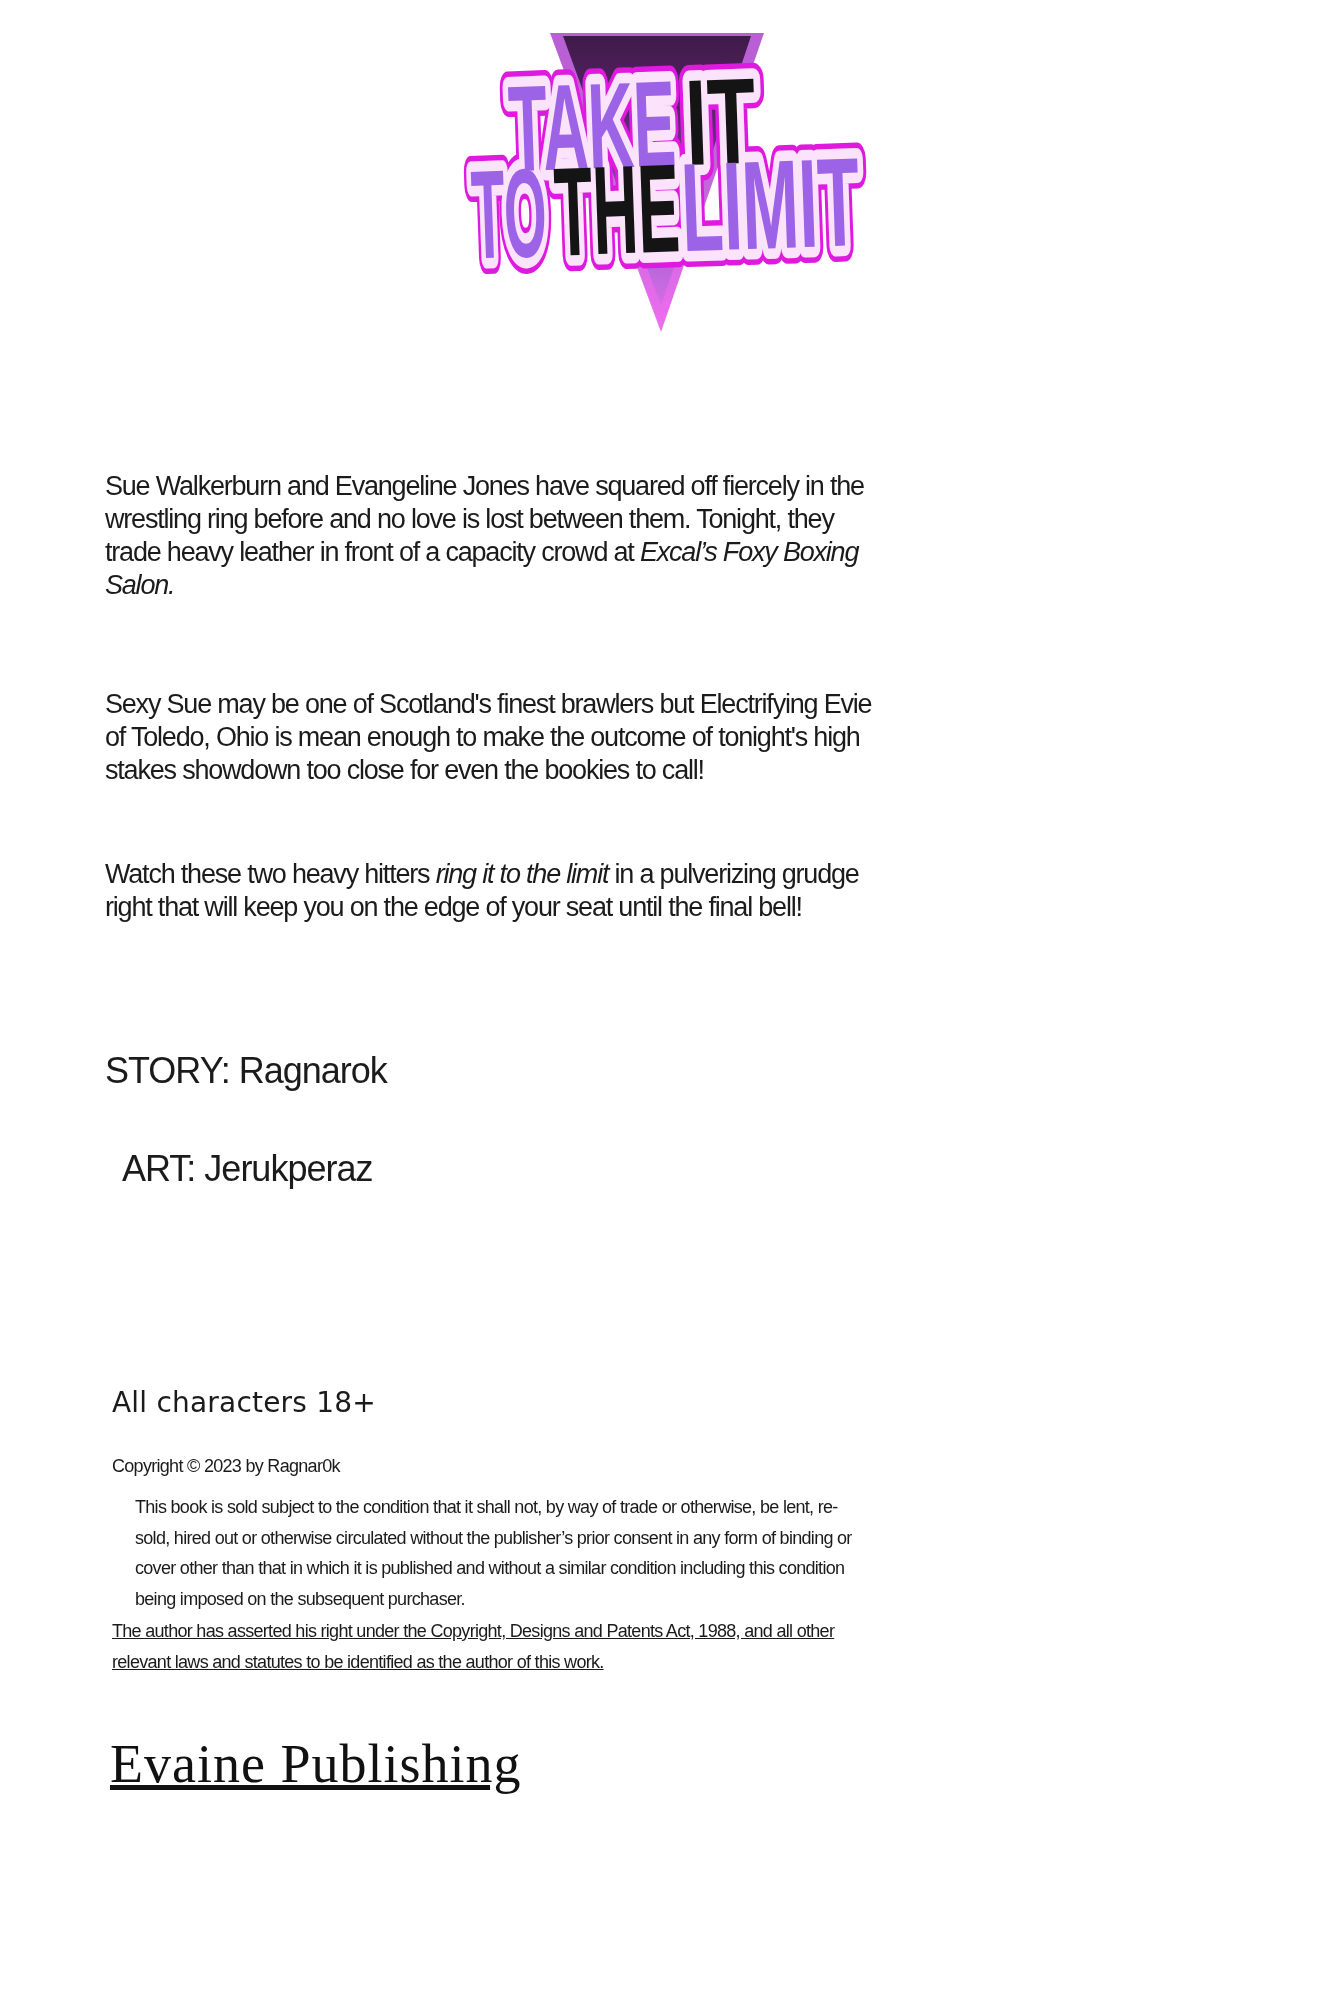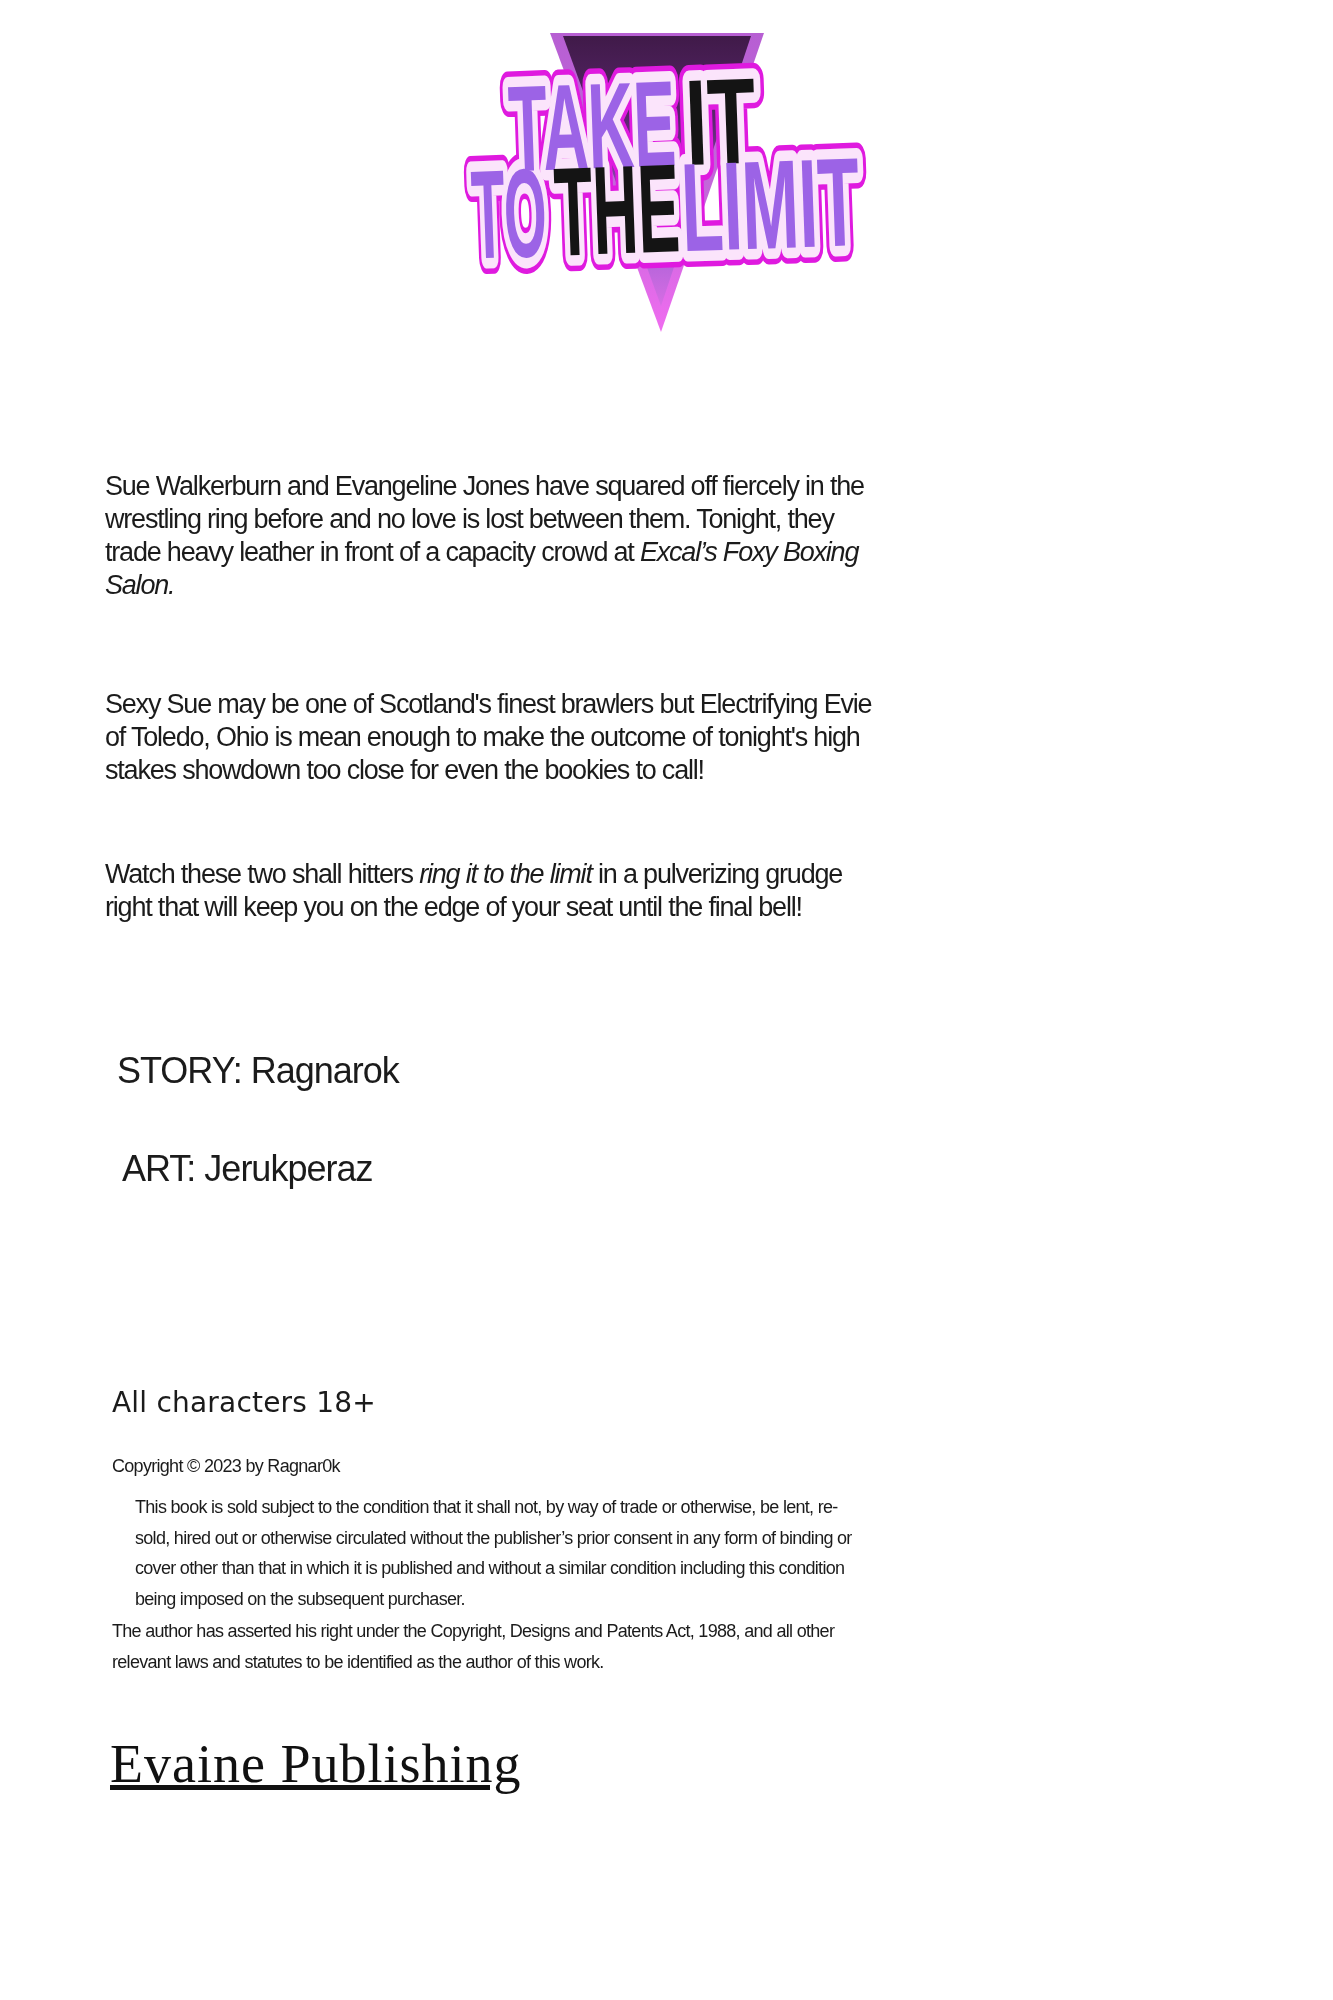--- a/index.html
+++ b/index.html
@@ -15,31 +15,31 @@
 
   
   .para{position:absolute;white-space:pre-line;font-size:27px;line-height:33px;
         letter-spacing:-1.2px;color:#1b1b1b;}
   .em{font-style:italic;}
   .p1{left:105px;top:470px;}
   .p2{left:105px;top:688px;}
   .p3{left:105px;top:858px;}
 
   .credit{position:absolute;font-size:36px;letter-spacing:-1px;color:#1b1b1b;}
-  .story{left:117px;top:1050px;}
+  .story{left:105px;top:1050px;}
   .art{left:122px;top:1148px;}
 
   .age{position:absolute;left:112px;top:1386px;font-family:"DejaVu Sans",sans-serif;
        font-size:28px;letter-spacing:.2px;color:#1b1b1b;}
 
   .small{font-size:18px;letter-spacing:-.7px;color:#1b1b1b;}
   .copyright{position:absolute;left:112px;top:1456px;}
   .legal{position:absolute;white-space:pre-line;line-height:30.5px;}
   .legal1{left:112px;top:1492px;margin-left:23px;}
-  .legal2{left:112px;top:1616px;}
+  .legal2{left:112px;top:1616px;text-decoration:underline;}
 
   .publisher{position:absolute;left:110px;top:1733px;font-family:"Liberation Serif",serif;
              font-size:54px;letter-spacing:1px;color:#111;text-decoration:underline;}
 </style>
 </head>
 <body>
 
 <div class="page">
 
   <div class="logo">
@@ -85,21 +85,21 @@
     </svg>
   </div>
 
   <div class="para p1"><span>Sue Walkerburn and Evangeline Jones have squared off fiercely in the
 wrestling ring before and no love is lost between them. Tonight, they
 trade heavy leather in front of a capacity crowd at </span><span class="em">Excal’s Foxy Boxing
 Salon.</span></div>
   <div class="para p2"><span>Sexy Sue may be one of Scotland's finest brawlers but Electrifying Evie
 of Toledo, Ohio is mean enough to make the outcome of tonight's high
 stakes showdown too close for even the bookies to call!</span></div>
-  <div class="para p3"><span>Watch these two shall hitters </span><span class="em">ring it to the limit</span><span> in a pulverizing grudge
+  <div class="para p3"><span>Watch these two heavy hitters </span><span class="em">ring it to the limit</span><span> in a pulverizing grudge
 right that will keep you on the edge of your seat until the final bell!</span></div>
 
   <div class="credit story">STORY: Ragnarok</div>
   <div class="credit art">ART: Jerukperaz</div>
 
   <div class="age">All characters 18+</div>
   <div class="small copyright">Copyright © 2023 by Ragnar0k</div>
   <div class="small legal legal1">This book is sold subject to the condition that it shall not, by way of trade or otherwise, be lent, re-
 sold, hired out or otherwise circulated without the publisher’s prior consent in any form of binding or
 cover other than that in which it is published and without a similar condition including this condition

